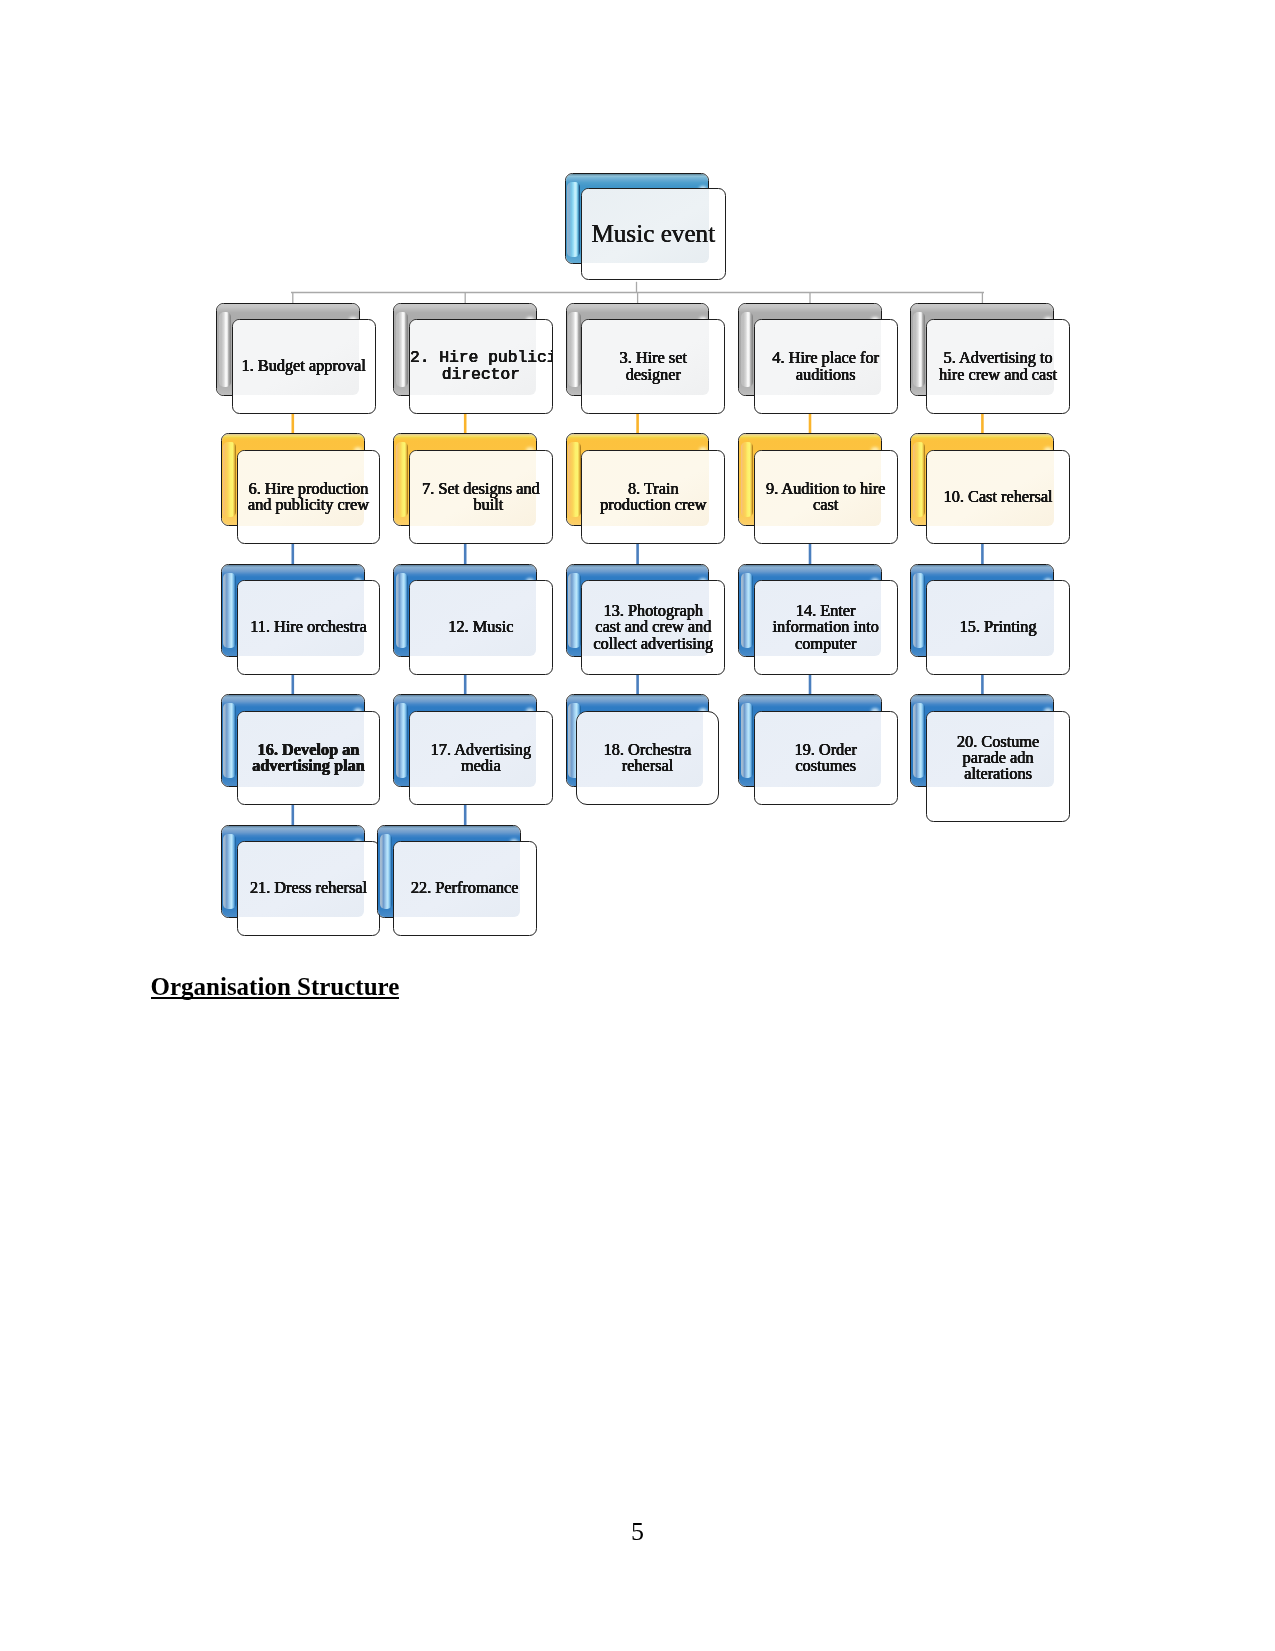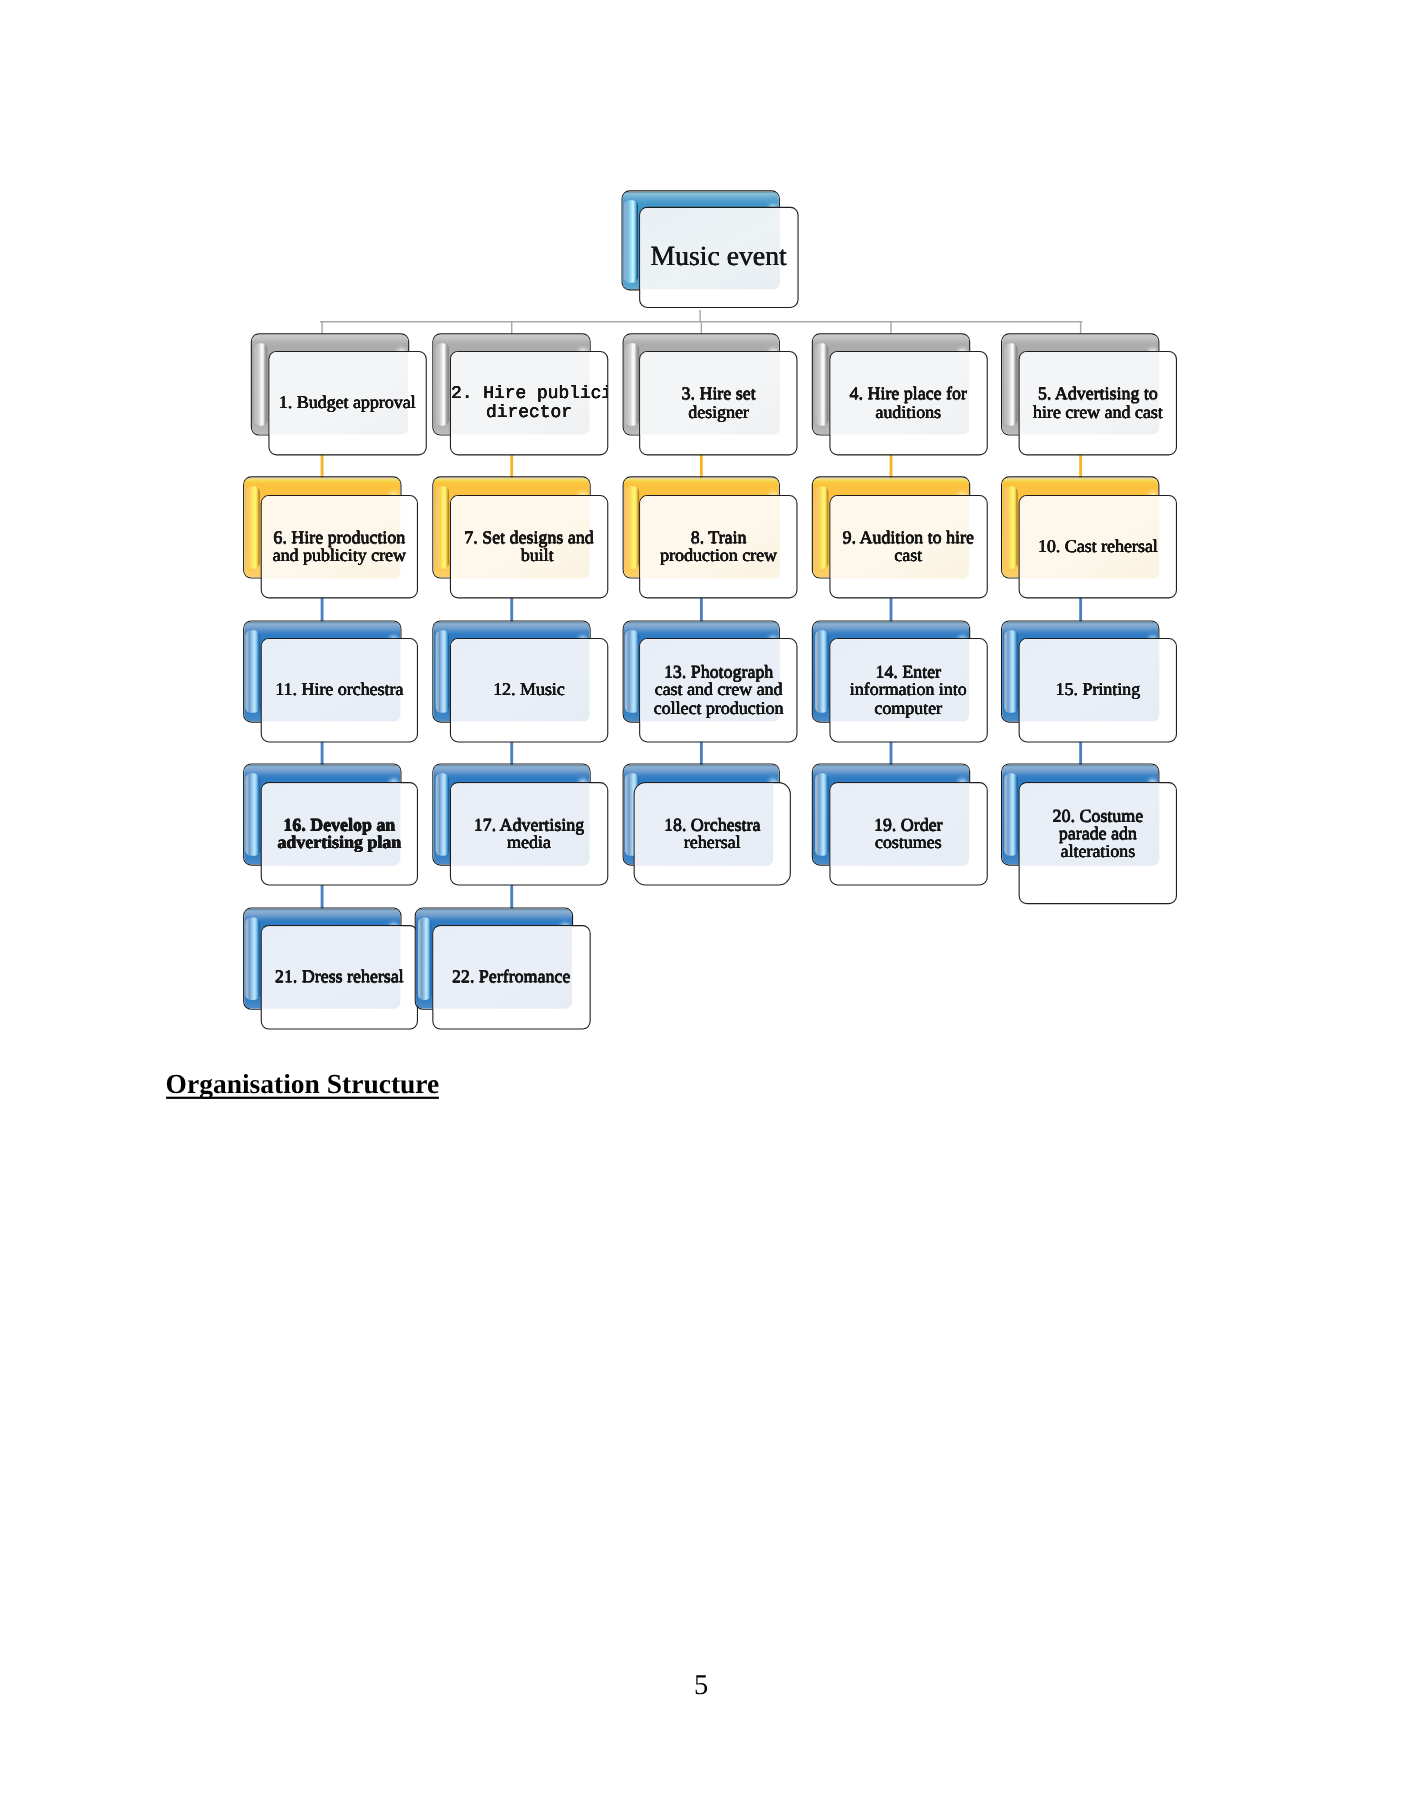--- a/index.html
+++ b/index.html
@@ -73,21 +73,21 @@
           <div class="gloss" style="background: linear-gradient(90deg, rgb(154, 178, 200) 0%, rgb(127, 176, 212) 17%, rgb(118, 195, 230) 33%, rgb(156, 224, 247) 50%, rgb(205, 242, 253) 62%, rgb(169, 228, 247) 74%, rgb(75, 164, 207) 86%, rgb(26, 74, 120) 97%, rgb(21, 64, 95) 100%);"></div>
           <div class="dot" style="background: rgb(216, 240, 253); left: 133.2px; top: 11.8px;"></div>
         </div>
         <div class="front" style="left: 15.8px; top: 15.1px; width: 145.4px; height: 91.9px;">
           <div class="panel" style="width: 127.4px; height: 74.6px; background: linear-gradient(150deg, rgb(233, 239, 243) 0%, rgb(237, 242, 245) 58%, rgb(231, 237, 241) 100%);"></div>
           <div class="label root" style="font-size: 25.2px; line-height: 25.6px; top: 32px;">
             <div style="white-space: nowrap;">Music event</div>
           </div>
         </div>
       </div>
-      <div class="node" style="left: 228px; top: 302.8px; width: 159.6px; height: 138px;">
+      <div class="node" style="left: 216px; top: 302.8px; width: 159.6px; height: 138px;">
         <div class="back" style="width: 143.8px; height: 93px;">
           <div class="face" style="background: linear-gradient(rgb(203, 203, 203) 0px, rgb(200, 200, 200) 1px, rgb(197, 197, 197) 3px, rgb(186, 186, 186) 5.5px, rgb(174, 174, 174) 8.5px, rgb(172, 172, 172) 11px, rgb(171, 171, 171) 50%, rgb(170, 170, 170) 85%, rgb(189, 189, 189) 100%);"></div>
           <div class="gloss" style="background: linear-gradient(90deg, rgb(185, 185, 185) 0%, rgb(189, 189, 189) 2%, rgb(192, 192, 192) 21%, rgb(216, 216, 216) 41%, rgb(252, 252, 252) 57%, rgb(240, 240, 240) 69%, rgb(171, 171, 171) 81%, rgb(143, 143, 143) 93%, rgb(124, 124, 124) 100%);"></div>
           <div class="dot" style="background: rgb(255, 255, 255); left: 132.3px; top: 13px;"></div>
         </div>
         <div class="front" style="left: 15.8px; top: 16.3px; width: 143.8px; height: 94.5px;">
           <div class="panel" style="width: 126.5px; height: 75.2px; background: linear-gradient(150deg, rgb(244, 245, 246) 0%, rgb(244, 245, 246) 58%, rgb(239, 240, 241) 100%);"></div>
           <div class="label" style="font-size: 16.3px; line-height: 16.3px; top: 38.35px;">
             <div style="white-space: nowrap;">1. Budget approval</div>
           </div>
@@ -248,21 +248,21 @@
         <div class="back" style="width: 143.8px; height: 93px;">
           <div class="face" style="background: linear-gradient(rgb(93, 127, 156) 0px, rgb(138, 177, 210) 2.2px, rgb(129, 168, 208) 4px, rgb(107, 155, 205) 6.5px, rgb(67, 134, 200) 9.5px, rgb(47, 124, 196) 12px, rgb(42, 122, 194) 50%, rgb(40, 120, 191) 85%, rgb(74, 140, 201) 100%);"></div>
           <div class="gloss" style="background: linear-gradient(90deg, rgb(165, 188, 210) 0%, rgb(159, 184, 208) 13%, rgb(111, 155, 204) 29%, rgb(168, 214, 245) 53%, rgb(187, 231, 251) 65%, rgb(140, 200, 238) 77%, rgb(47, 124, 192) 93%, rgb(21, 80, 126) 100%);"></div>
           <div class="dot" style="background: rgb(201, 228, 247); left: 132.3px; top: 13px;"></div>
         </div>
         <div class="front" style="left: 15.8px; top: 16.3px; width: 143.8px; height: 94.5px;">
           <div class="panel" style="width: 126.5px; height: 75.2px; background: linear-gradient(150deg, rgb(232, 238, 246) 0%, rgb(234, 239, 247) 58%, rgb(230, 236, 244) 100%);"></div>
           <div class="label" style="font-size: 16.3px; line-height: 16.3px; top: 22.05px;">
             <div style="white-space: nowrap;">13. Photograph</div>
             <div style="white-space: nowrap;">cast and crew and</div>
-            <div style="white-space: nowrap;">collect production</div>
+            <div style="white-space: nowrap;">collect advertising</div>
           </div>
         </div>
       </div>
       <div class="node" style="left: 738px; top: 563.8px; width: 159.6px; height: 109.3px;">
         <div class="back" style="width: 143.8px; height: 93px;">
           <div class="face" style="background: linear-gradient(rgb(93, 127, 156) 0px, rgb(138, 177, 210) 2.2px, rgb(129, 168, 208) 4px, rgb(107, 155, 205) 6.5px, rgb(67, 134, 200) 9.5px, rgb(47, 124, 196) 12px, rgb(42, 122, 194) 50%, rgb(40, 120, 191) 85%, rgb(74, 140, 201) 100%);"></div>
           <div class="gloss" style="background: linear-gradient(90deg, rgb(165, 188, 210) 0%, rgb(159, 184, 208) 13%, rgb(111, 155, 204) 29%, rgb(168, 214, 245) 53%, rgb(187, 231, 251) 65%, rgb(140, 200, 238) 77%, rgb(47, 124, 192) 93%, rgb(21, 80, 126) 100%);"></div>
           <div class="dot" style="background: rgb(201, 228, 247); left: 132.3px; top: 13px;"></div>
         </div>
         <div class="front" style="left: 15.8px; top: 16.3px; width: 143.8px; height: 94.5px;">

